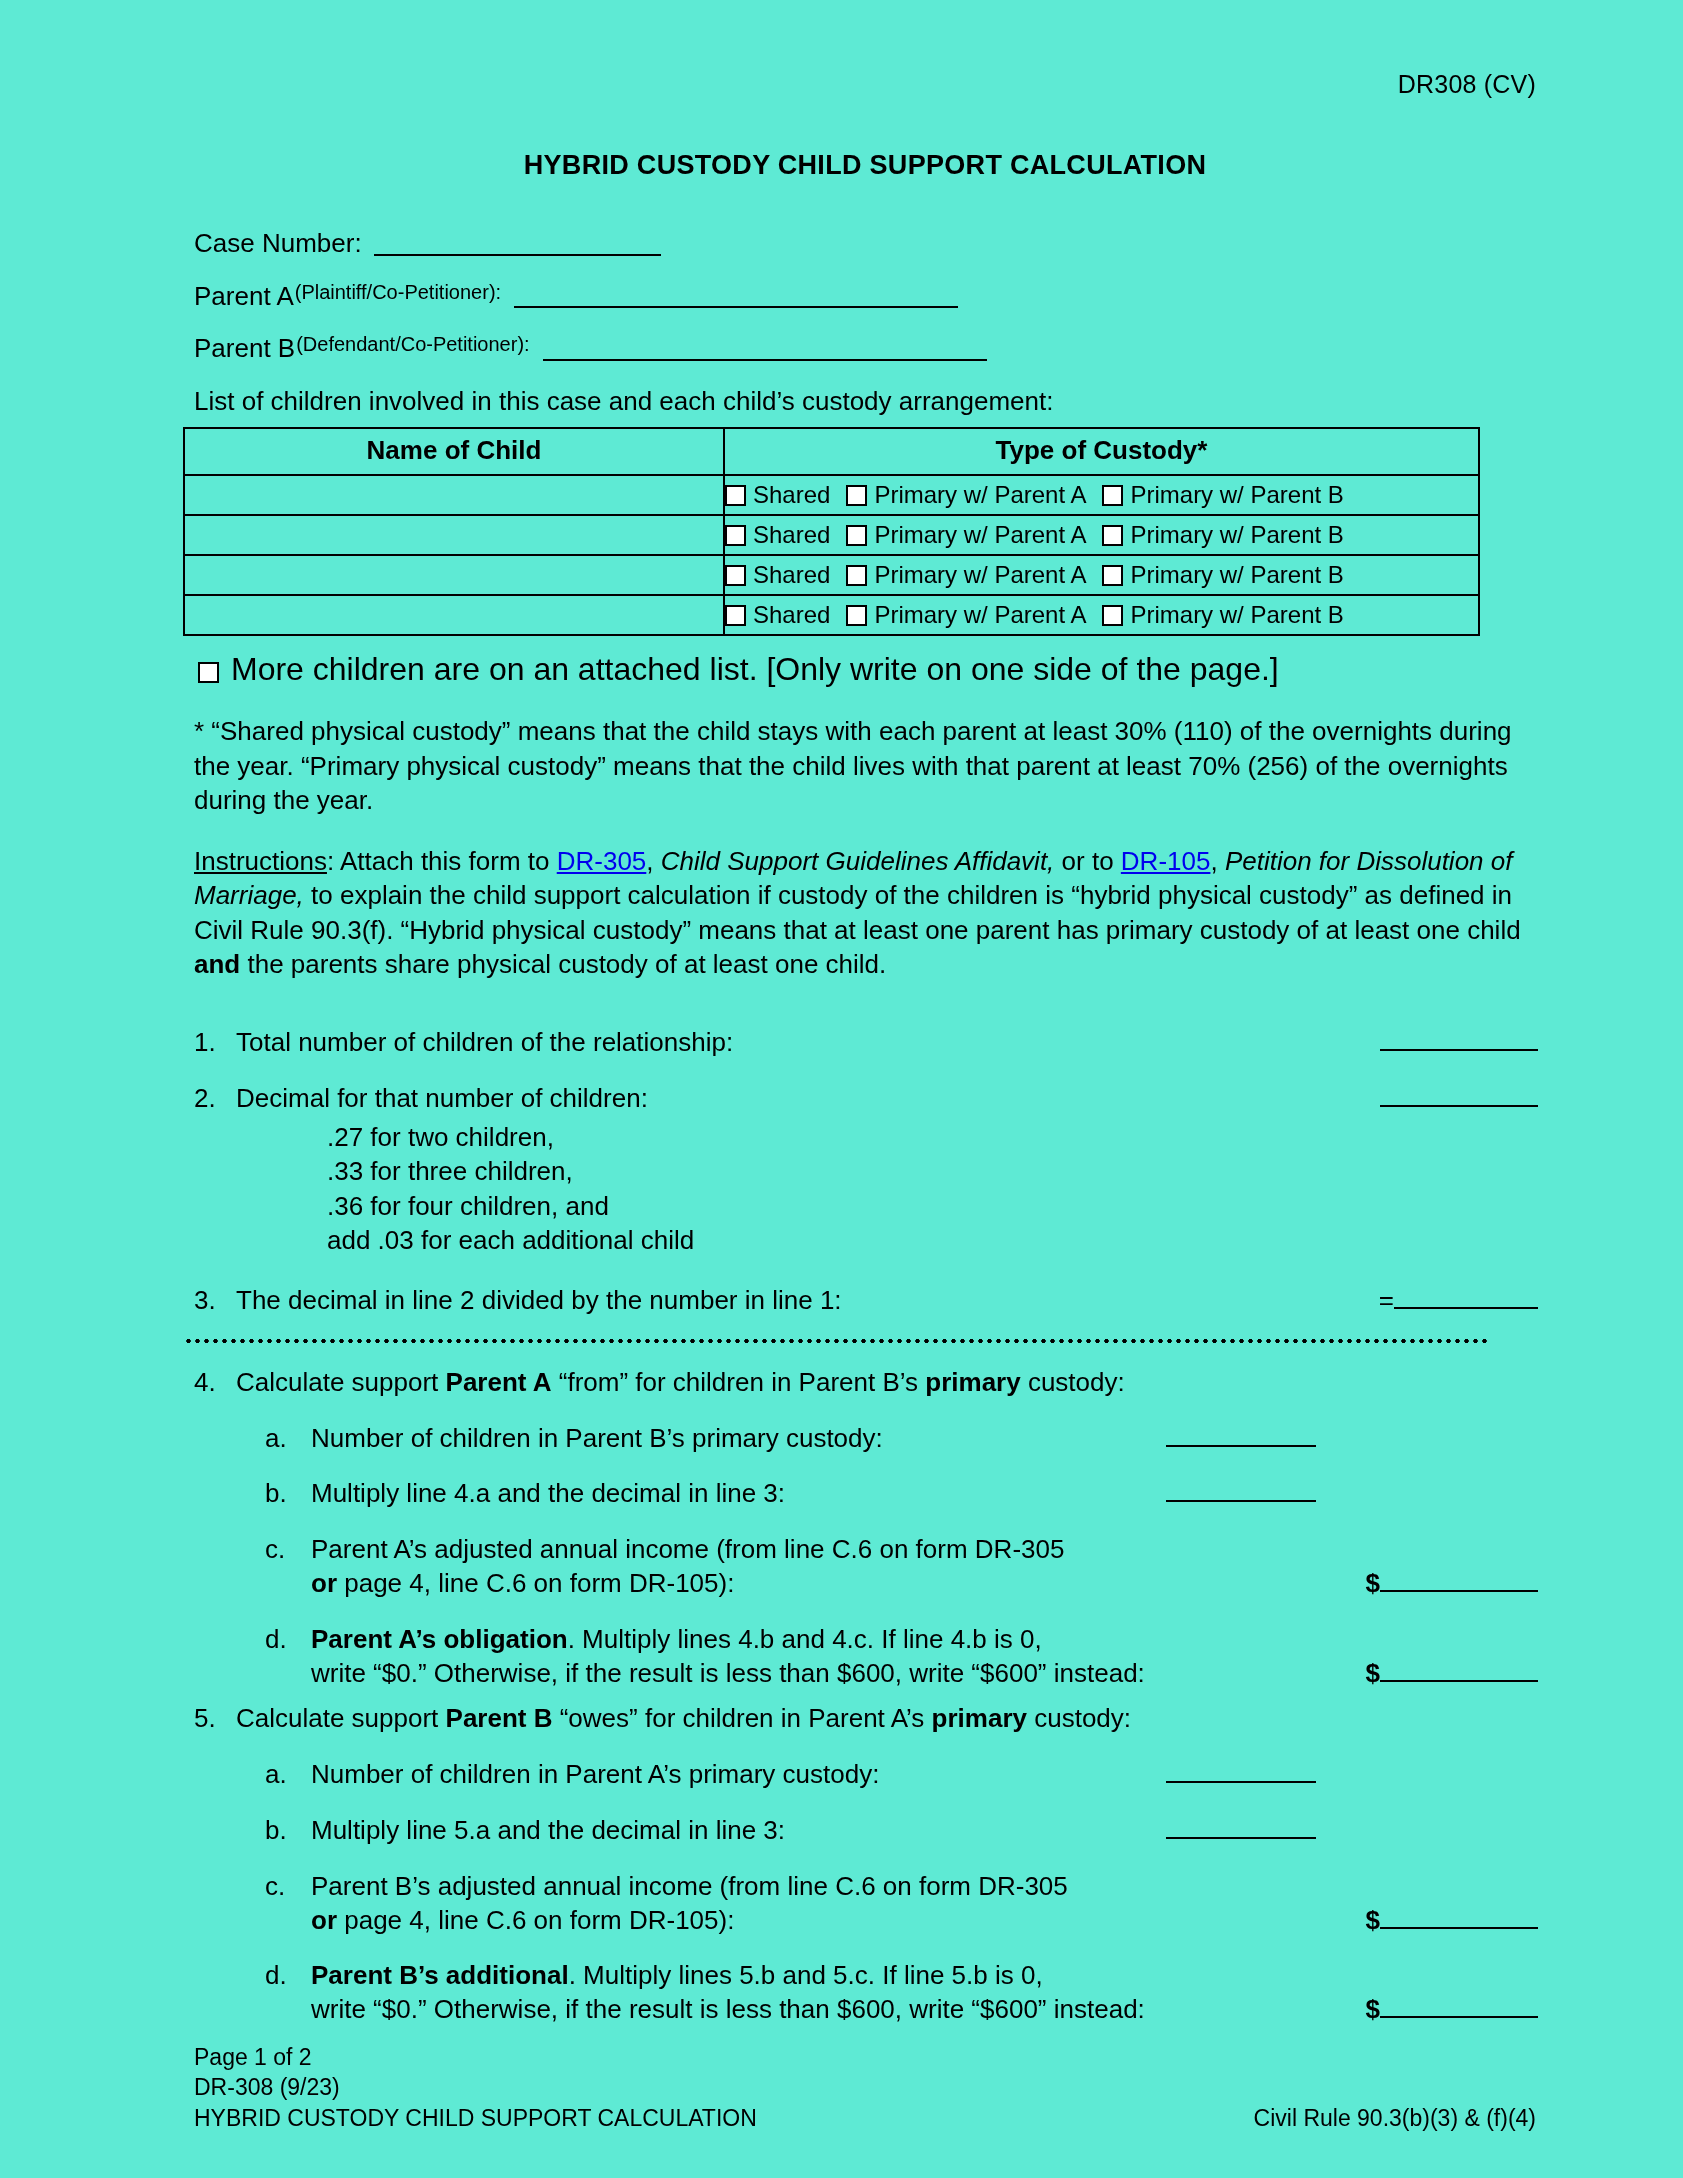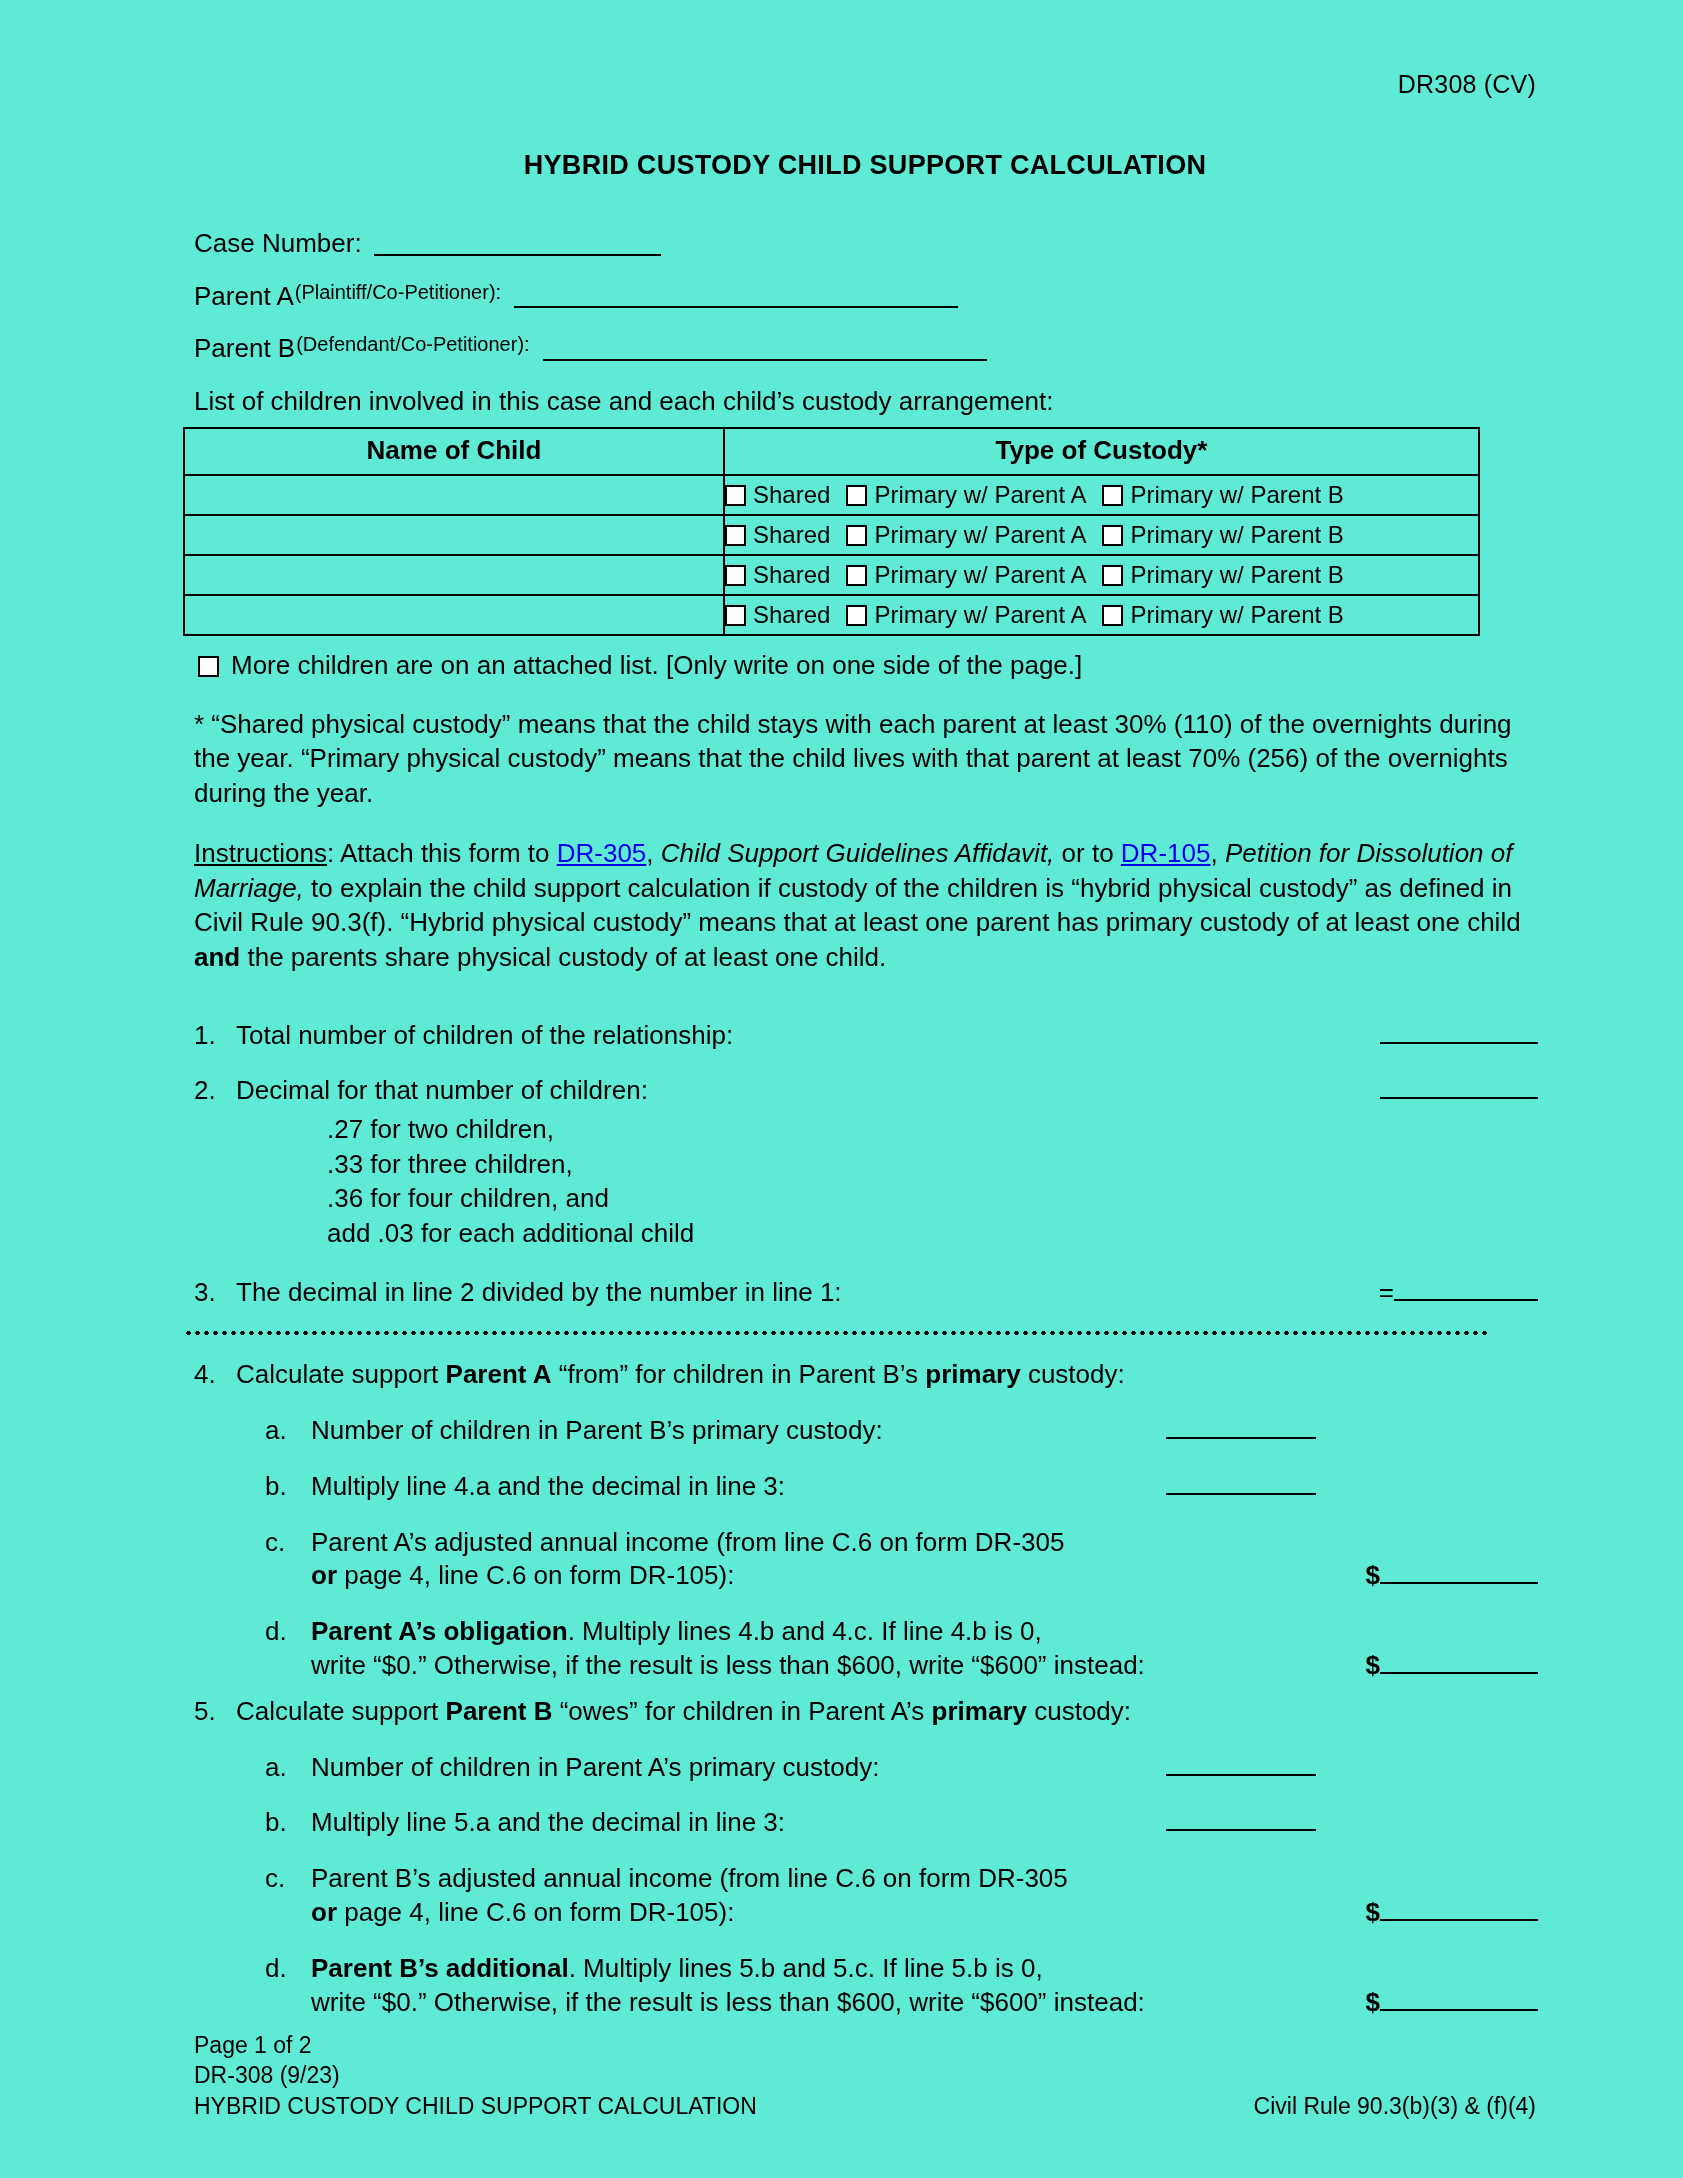--- a/index.html
+++ b/index.html
@@ -103,21 +103,21 @@
     box-sizing: border-box;
     vertical-align: -3px;
     margin-right: 7px;
     background: #fff;
   }
   .opt { margin-right: 16px; display: inline-block; }
   .opt:last-child { margin-right: 0; }
 
   
   .more-line {
-    font-size: 26px;
+    font-size: 32px;
     margin: 13px 0 0 4px;
     line-height: 1.25;
     white-space: nowrap;
   }
   .more-line .cb { margin-right: 12px; vertical-align: -3px; }
 
   
   .para {
     font-size: 26px;
     line-height: 1.33;
@@ -198,21 +198,21 @@
   .ans-wrap .lbl { flex: 0 0 auto; }
   .ans-wrap .spacer { flex: 1 1 auto; }
 
   .dollar { font-weight: bold; }
 
   
   .footer {
     position: absolute;
     left: 194px;
     right: 147px;
-    bottom: 57px;
+    bottom: 45px;
     font-size: 23px;
     line-height: 1.32;
   }
   .footer .frow { display: flex; justify-content: space-between; }
 </style>
 </head>
 <body>
 
 <div class="page">
 

